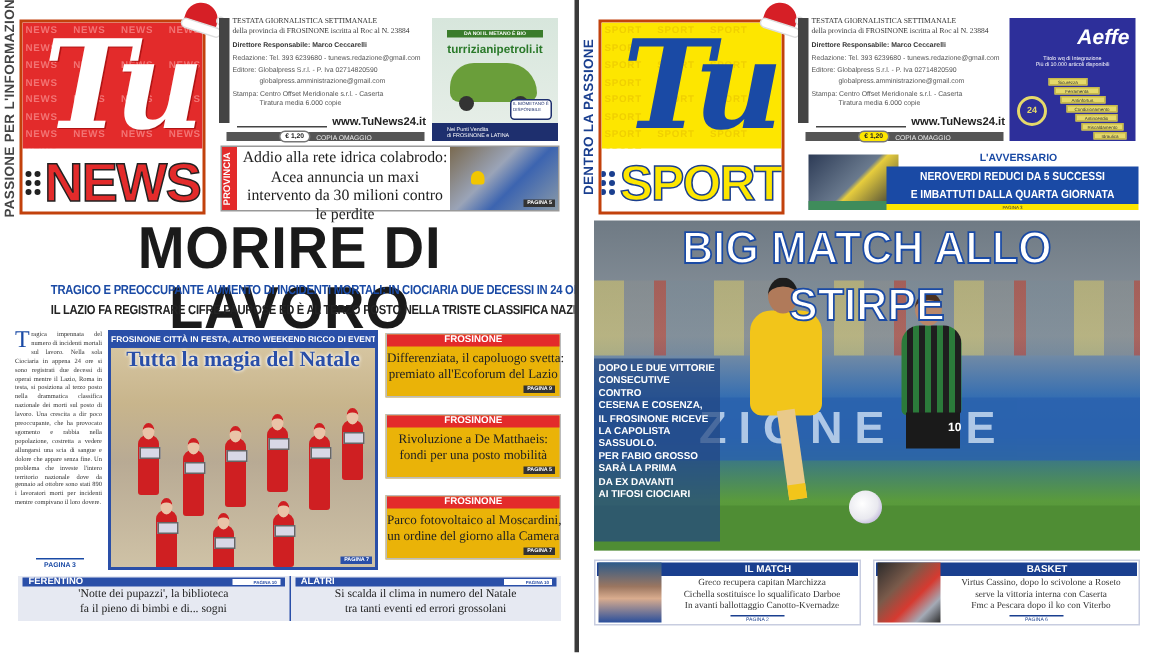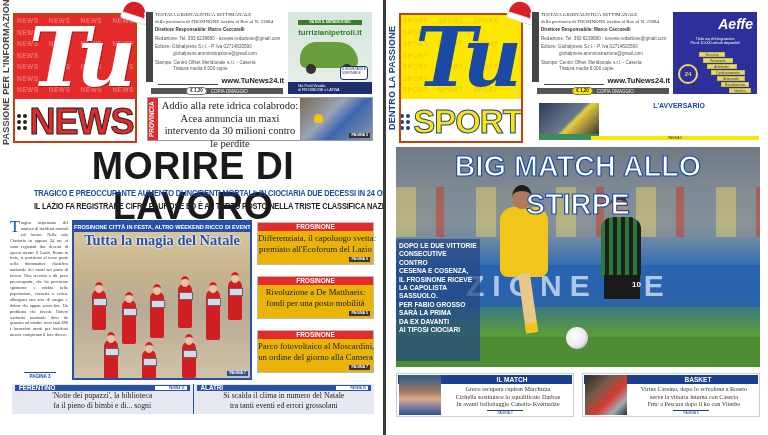--- a/index.html
+++ b/index.html
@@ -338,20 +338,24 @@
     <div class="step" style="left:38px; top:58px; width:34px;">Condizionamento</div>
     <div class="step" style="left:44px; top:64px; width:28px;">Antincendio</div>
     <div class="step" style="left:48px; top:70px; width:28px;">Riscaldamento</div>
     <div class="step" style="left:56px; top:76px; width:22px;">Idraulica</div>
     <div class="ad-circle">24</div>
   </div>
 
   <div class="avversario-box">
     <div class="avversario-photo"></div>
     <div class="avversario-kicker">L'AVVERSARIO</div>
+    <div class="avversario-title">
+      <div>NEROVERDI REDUCI DA 5 SUCCESSI</div>
+      <div>E IMBATTUTI DALLA QUARTA GIORNATA</div>
+    </div>
     <div class="avversario-pagina">PAGINA 3</div>
   </div>
 
   <div class="hero">
     <div class="stands"></div>
     <div class="ad-band">ZIONE RE</div>
     <div class="grass"></div>
     <div class="player-yellow"></div>
     <div class="player-yellow-head"></div>
     <div class="player-yellow-legs"></div>

